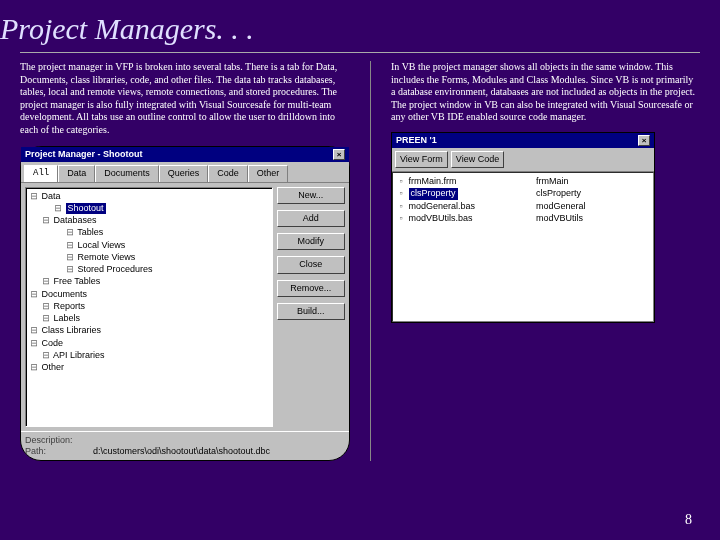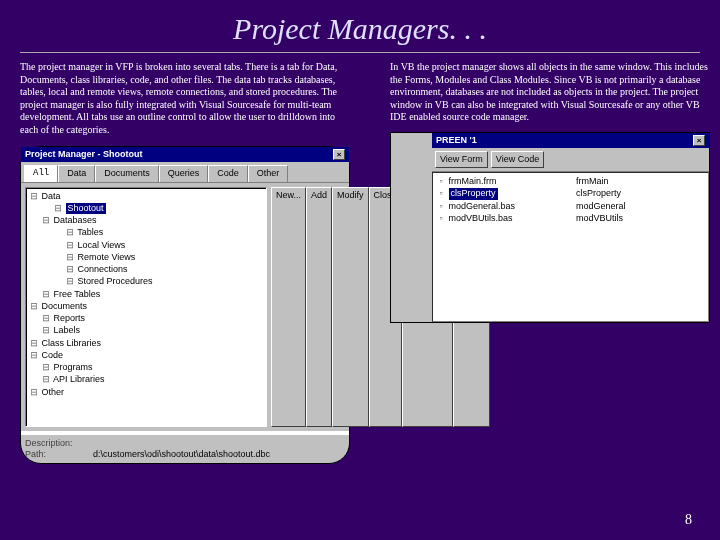--- a/index.html
+++ b/index.html
@@ -5,21 +5,20 @@
   * { box-sizing: border-box; margin: 0; padding: 0; }
   body {
     width: 720px;
     height: 540px;
     background: #330066;
     font-family: "Times New Roman", serif;
     overflow: hidden;
     position: relative;
   }
   .title {
-    text-align: center;
     font-style: italic;
     font-size: 30px;
     color: #e0e0ff;
     padding: 12px 0 6px 0;
   }
   .hr {
     border-top: 1px solid #aaa;
     margin: 0 20px 8px 20px;
   }
   .columns {
@@ -44,23 +43,22 @@
     font-family: Tahoma, Arial, sans-serif;
     font-size: 9px;
     color: #000;
   }
   .ss-left {
     width: 330px;
     margin-top: 10px;
     border-radius: 21px;
   }
   .ss-right {
-    width: 320px;
+    width: 264px;
     margin-top: 8px;
-    padding-left: 41px;
   }
   .titlebar {
     background: linear-gradient(#000080,#000080);
     color: #fff;
     font-weight: bold;
     padding: 2px 4px;
     display: flex;
     justify-content: space-between;
     align-items: center;
   }
@@ -95,31 +93,31 @@
     box-shadow: inset 1px 1px 0 #000;
     width: 267px;
     height: 240px;
     padding:3px;
     font-size:9px;
     overflow:hidden;
   }
   .tree-item { white-space:nowrap; padding:0 0 1px 0; }
   .i1{padding-left:12px}.i2{padding-left:24px}.i3{padding-left:36px}
   .sel{background:#000080;color:#fff;display:inline-block;padding:0 2px;}
-  .btncol { display:flex; flex-direction:row; gap:0; width:74px; }
+  .btncol { display:flex; flex-direction:column; gap:6px; width:74px; }
   .btn {
     background:#c0c0c0;
     border:1px solid #fff;
     border-right-color:#404040; border-bottom-color:#404040;
     padding:2px 4px;
     font-size:9px;
     text-align:center;
   }
   .footer {
-    border-top:4px solid #ffffff;
+    border-top:1px solid #ffffff;
     padding:3px 4px;
     font-size:9px;
   }
   .footer-row{display:flex;gap:8px;}
   .footer-label{color:#404040;width:60px;}
   .pageno {
     position:absolute;
     bottom:12px; right:28px;
     color:#fff; font-size:14px;
   }
@@ -164,29 +162,27 @@
           <div class="tab">Other</div>
         </div>
       <div class="body-row">
         <div class="tree" id="vfp-tree">
             <div class="tree-item i0"><span class="glyph">⊟</span> Data</div>
             <div class="tree-item i2"><span class="glyph">⊟</span> <span class="sel">Shootout</span></div>
             <div class="tree-item i1"><span class="glyph">⊟</span> Databases</div>
             <div class="tree-item i3"><span class="glyph">⊟</span> Tables</div>
             <div class="tree-item i3"><span class="glyph">⊟</span> Local Views</div>
             <div class="tree-item i3"><span class="glyph">⊟</span> Remote Views</div>
-            <div class="tree-item i3"><span class="glyph">⊟</span> Connections</div>
             <div class="tree-item i3"><span class="glyph">⊟</span> Stored Procedures</div>
             <div class="tree-item i1"><span class="glyph">⊟</span> Free Tables</div>
             <div class="tree-item i0"><span class="glyph">⊟</span> Documents</div>
             <div class="tree-item i1"><span class="glyph">⊟</span> Reports</div>
             <div class="tree-item i1"><span class="glyph">⊟</span> Labels</div>
             <div class="tree-item i0"><span class="glyph">⊟</span> Class Libraries</div>
             <div class="tree-item i0"><span class="glyph">⊟</span> Code</div>
-            <div class="tree-item i1"><span class="glyph">⊟</span> Programs</div>
             <div class="tree-item i1"><span class="glyph">⊟</span> API Libraries</div>
             <div class="tree-item i0"><span class="glyph">⊟</span> Other</div>
           </div>
         <div class="btncol" id="vfp-btns">
             <div class="btn">New...</div>
             <div class="btn">Add</div>
             <div class="btn">Modify</div>
             <div class="btn">Close</div>
             <div class="btn">Remove...</div>
             <div class="btn">Build...</div>

